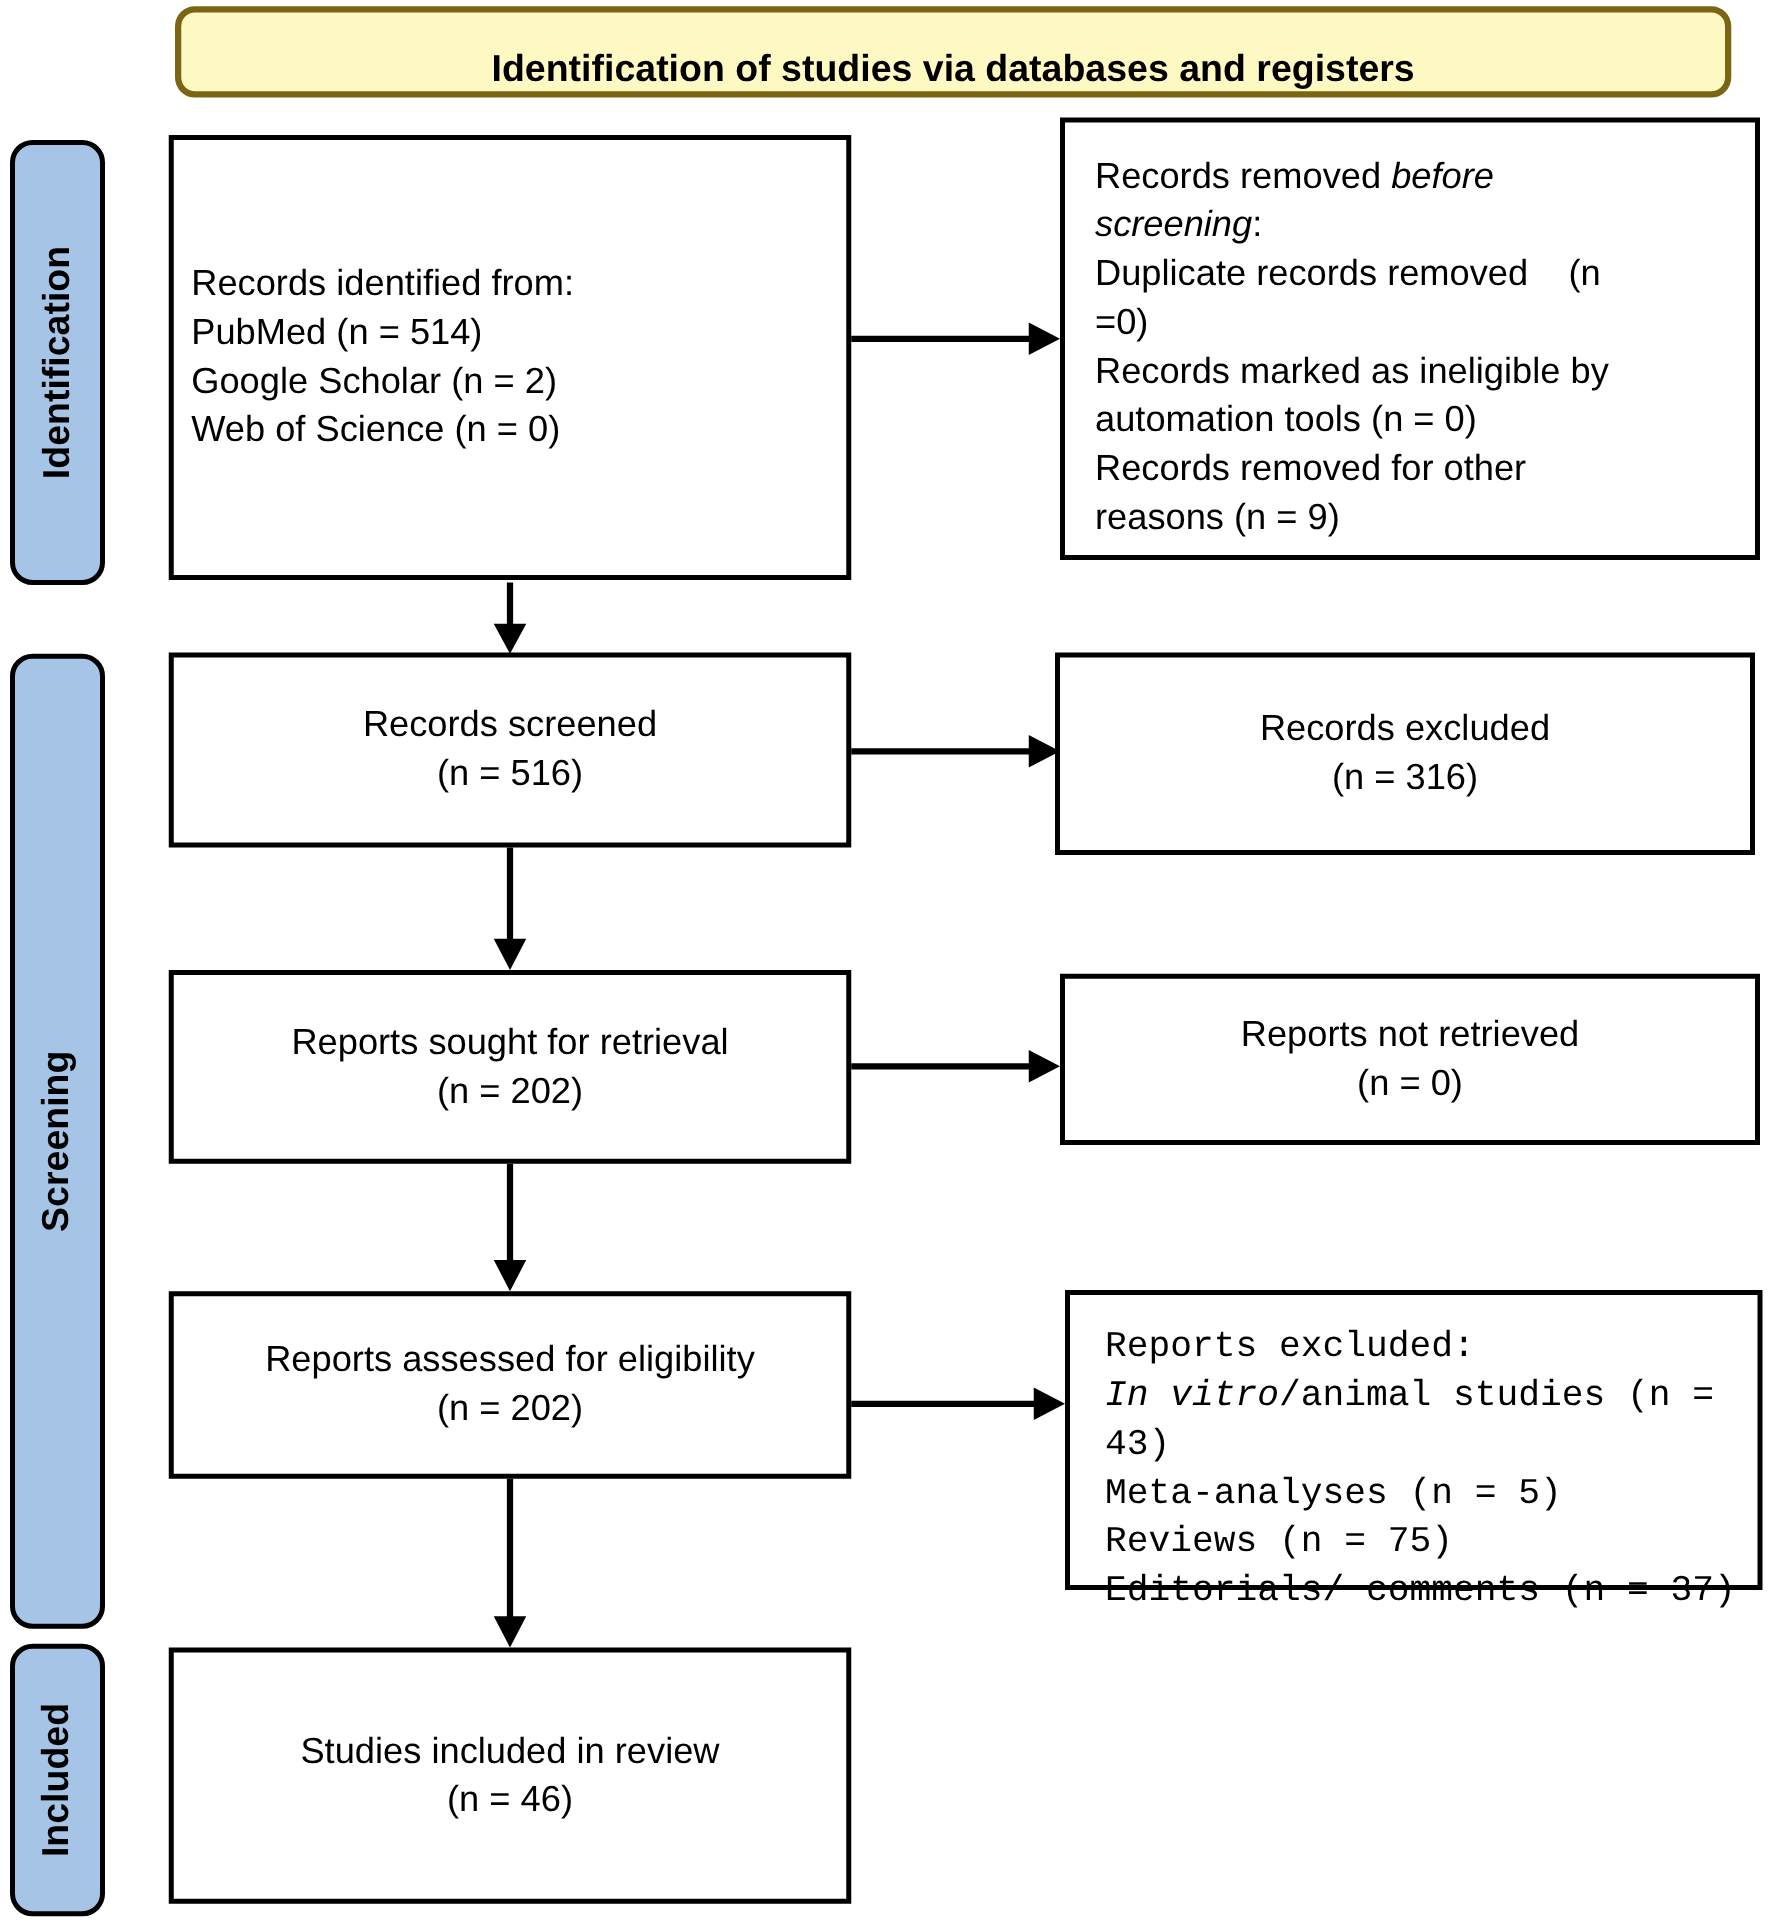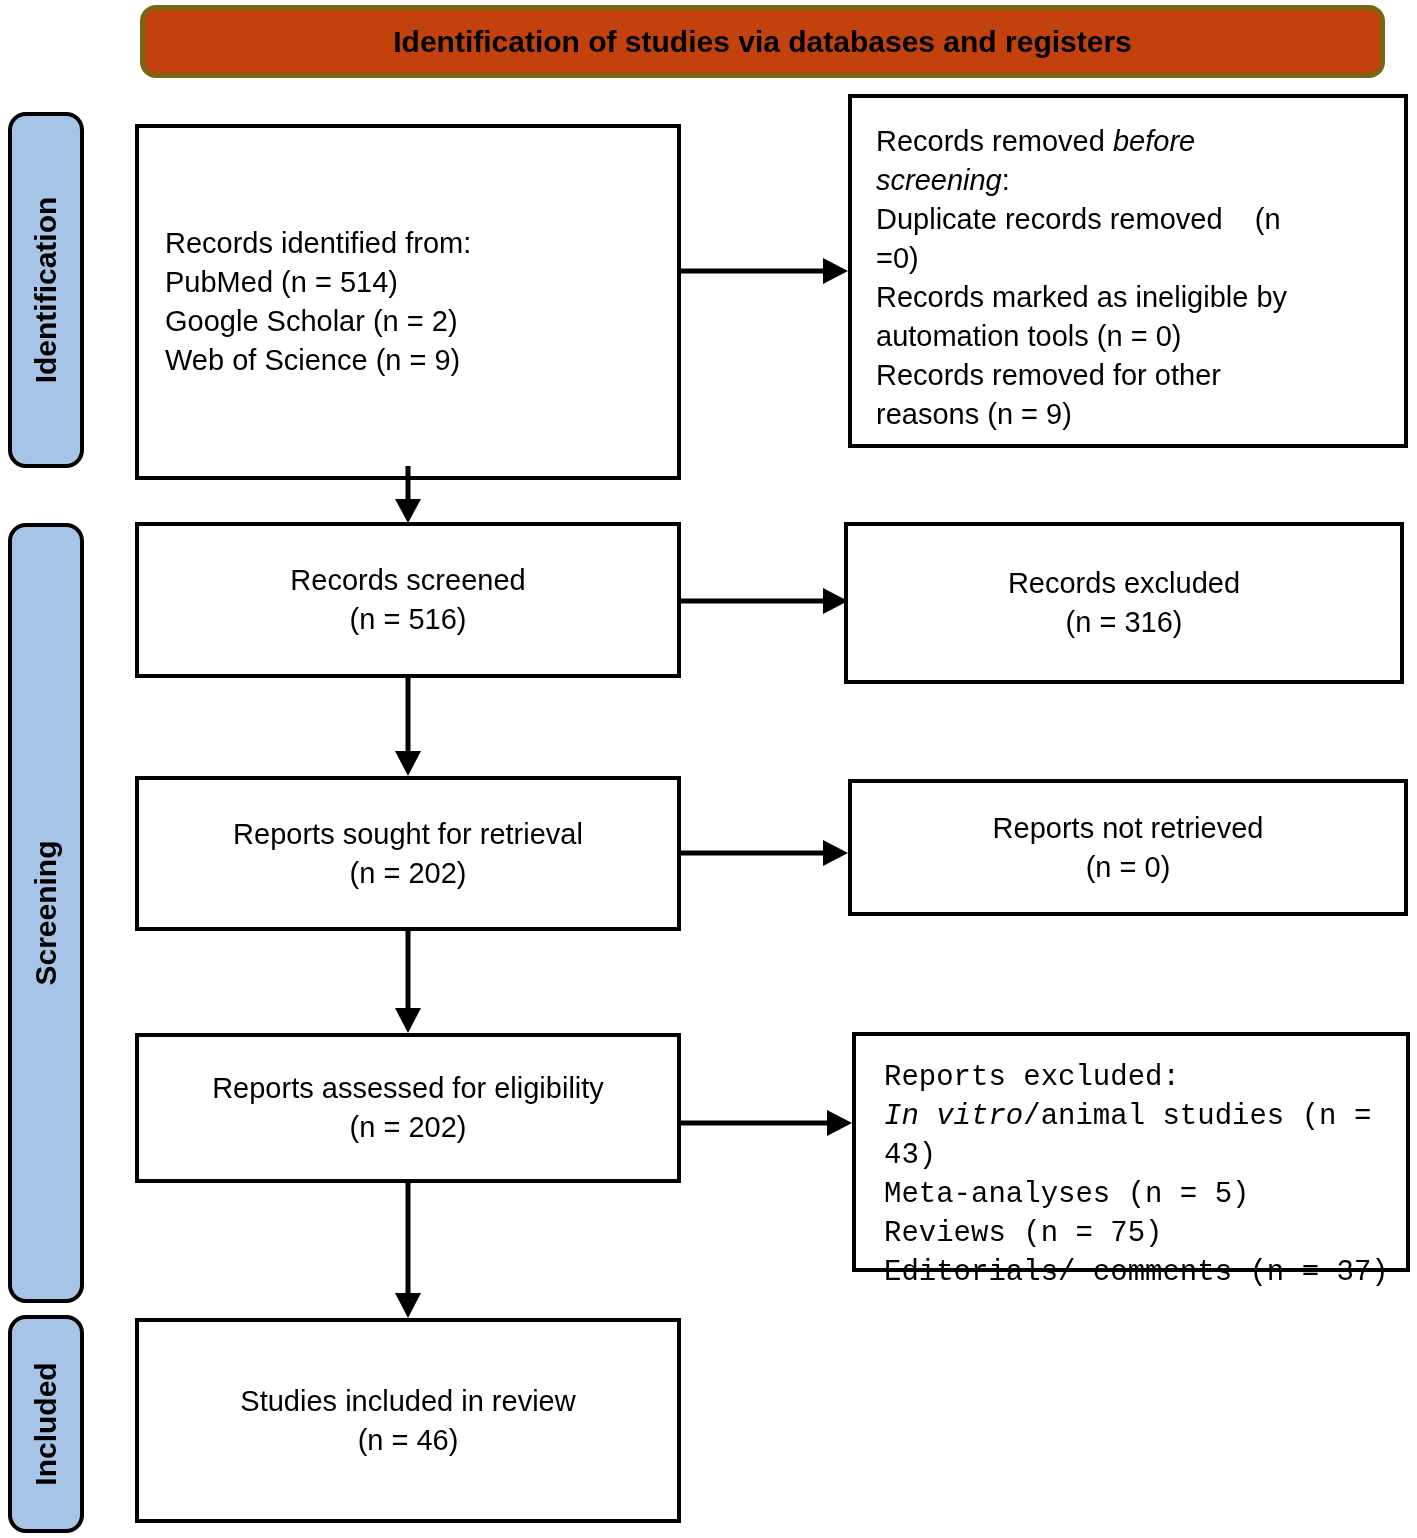--- a/index.html
+++ b/index.html
@@ -7,25 +7,25 @@
     position:relative;
     width:1417px;height:1538px;
     background:#fff;
     font-family:"Liberation Sans", sans-serif;
     color:#000;
     overflow:hidden;
   }
   
   .banner{
     position:absolute;left:140px;top:5px;width:1245px;height:73px;
-    background:#c2410c;
+    background:#fef9c3;
     border:5px solid #7A6513;
     border-radius:16px;
     box-sizing:border-box;
-    display:flex;align-items:center;justify-content:center;
+    display:flex;align-items:flex-end;justify-content:center;
     font-size:30px;font-weight:bold;
   }
   
   .side{
     position:absolute;left:8px;width:76px;
     background:#A6C4E6;
     border:4px solid #000;
     border-radius:18px;
     box-sizing:border-box;
     display:flex;align-items:center;justify-content:center;
@@ -44,21 +44,21 @@
     background:#fff;
     border:4px solid #000;
     box-sizing:border-box;
     font-size:29px;line-height:39px;
     display:flex;flex-direction:column;
   }
   .box.center{align-items:center;justify-content:center;text-align:center;}
   .box.leftalign{align-items:flex-start;text-align:left;}
   .box.vcenter{justify-content:center;}
   .box.vtop{justify-content:flex-start;}
-  .b-identified{left:135px;top:124px;width:546px;height:356px;padding-left:26px;}
+  .b-identified{left:135px;top:108px;width:546px;height:356px;padding-left:14px;}
   .b-screened{left:135px;top:522px;width:546px;height:156px;}
   .b-sought{left:135px;top:776px;width:546px;height:155px;}
   .b-assessed{left:135px;top:1033px;width:546px;height:150px;}
   .b-included{left:135px;top:1318px;width:546px;height:205px;}
   .b-removed{left:848px;top:94px;width:560px;height:354px;padding:24px 10px 0 24px;}
   .b-excluded-records{left:844px;top:522px;width:560px;height:162px;}
   .b-notretrieved{left:848px;top:779px;width:560px;height:137px;}
   .b-excluded-reports{left:852px;top:1032px;width:558px;height:240px;padding:22px 10px 0 28px;font-family:Liberation Mono, monospace;}
   .it{font-style:italic;}
   
@@ -80,21 +80,21 @@
     <span class="rot">Screening</span>
   </div>
   <div class="side included">
     <span class="rot">Included</span>
   </div>
 
   <div class="box leftalign vcenter b-identified">
     <div class="line">Records identified from:</div>
     <div class="line">PubMed (n = 514)</div>
     <div class="line">Google Scholar (n = 2)</div>
-    <div class="line">Web of Science (n = 9)</div>
+    <div class="line">Web of Science (n = 0)</div>
   </div>
 
   <div class="box leftalign vtop b-removed">
     <div class="line"><span>Records removed </span><span class="it">before</span></div>
     <div class="line"><span class="it">screening</span><span>:</span></div>
     <div class="line">Duplicate records removed&nbsp;&nbsp;&nbsp;&nbsp;(n</div>
     <div class="line">=0)</div>
     <div class="line">Records marked as ineligible by</div>
     <div class="line">automation tools (n = 0)</div>
     <div class="line">Records removed for other</div>

